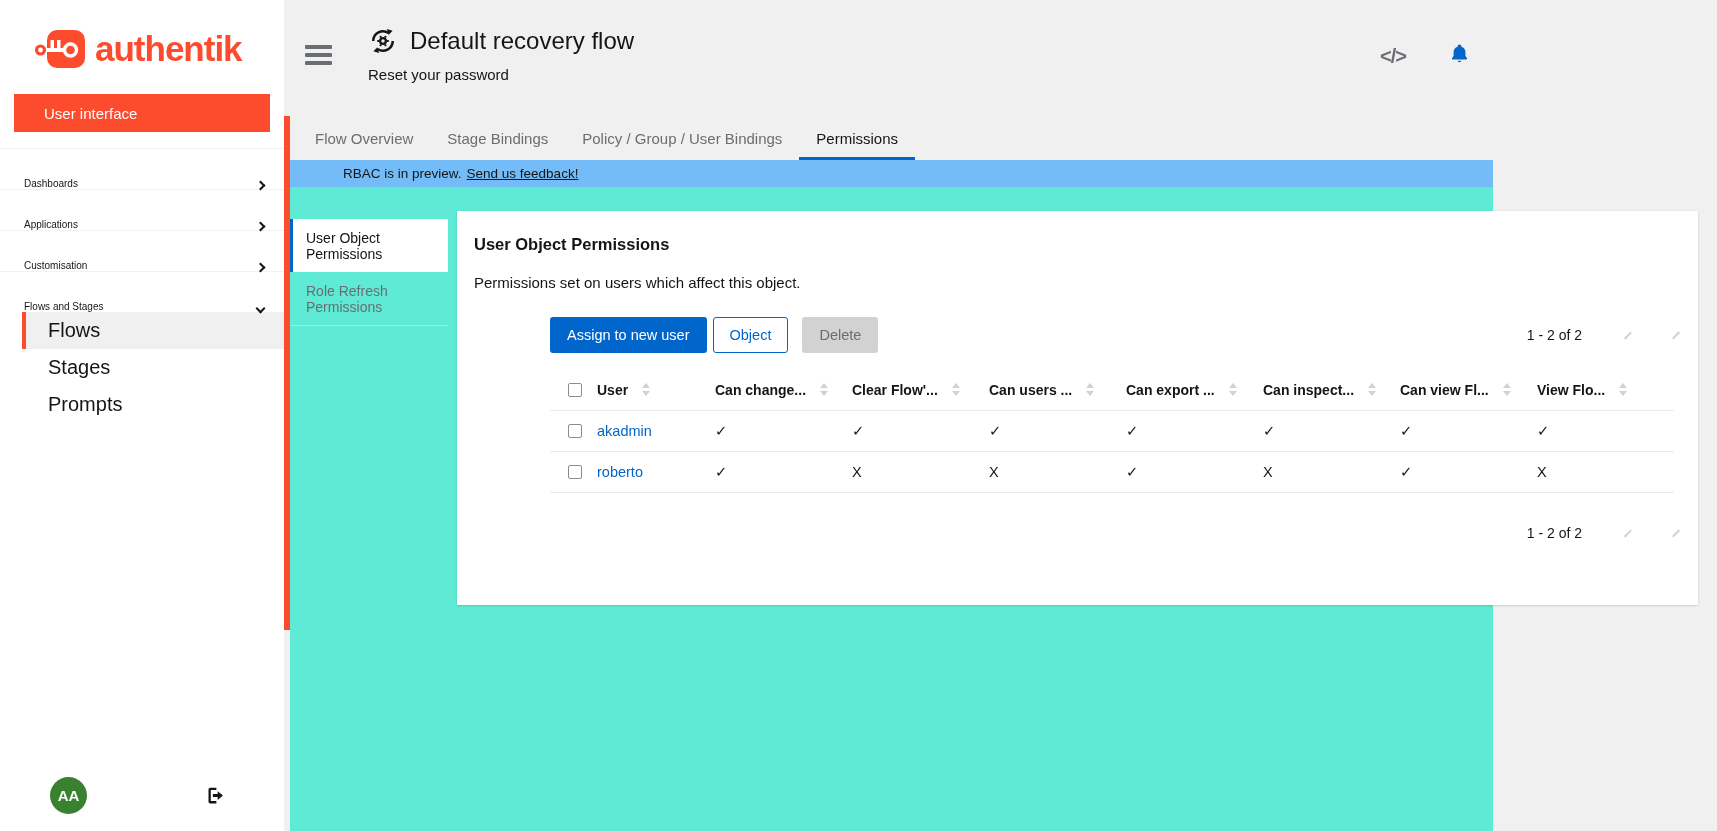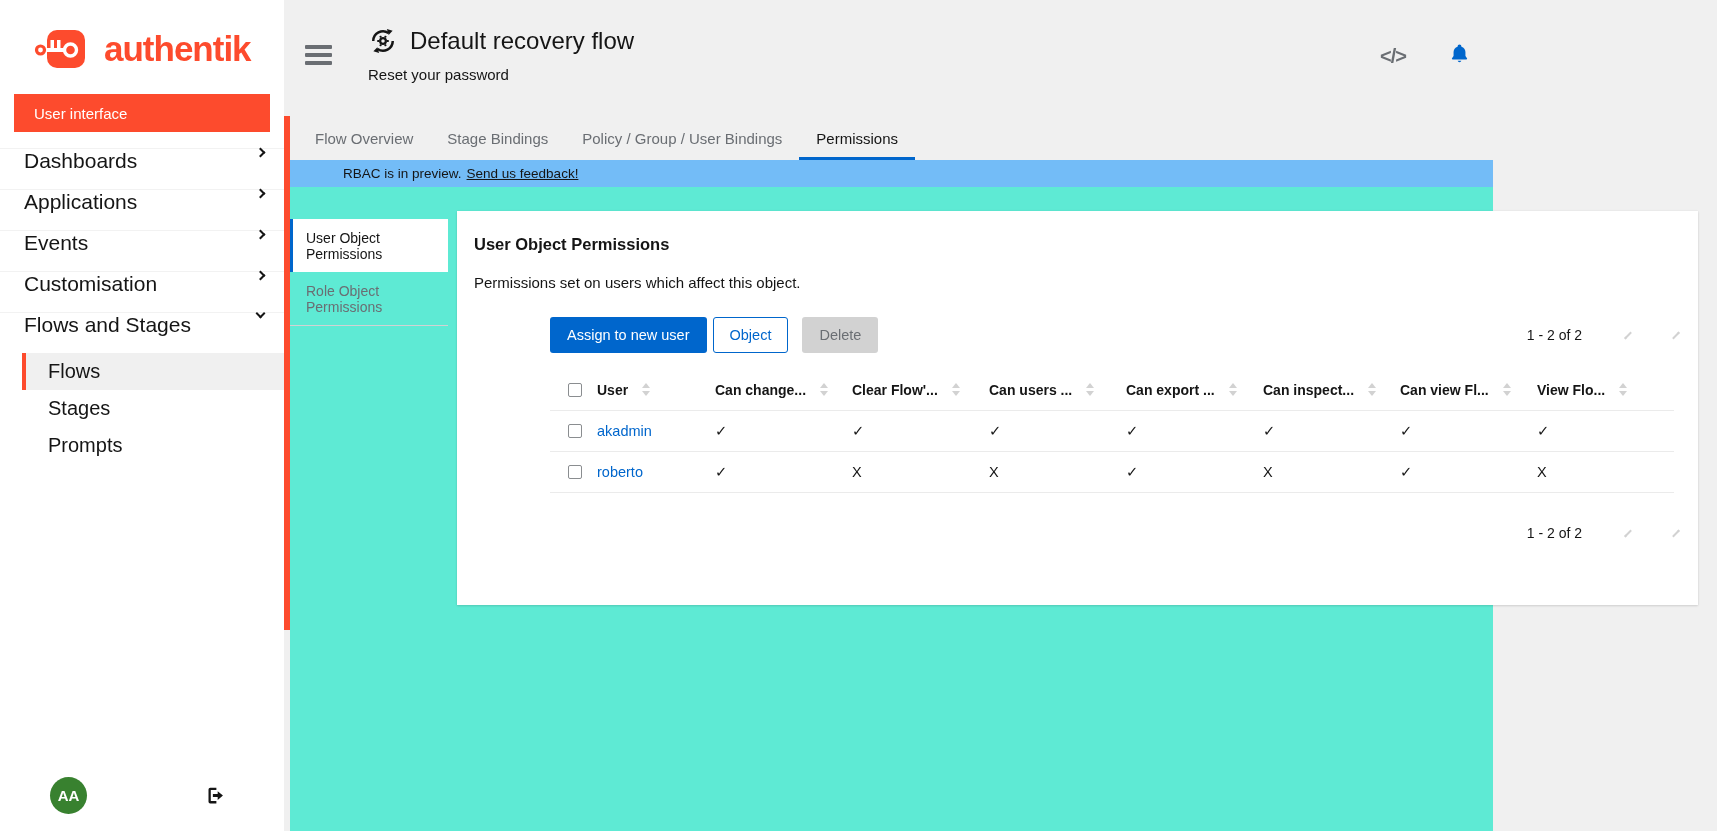--- a/index.html
+++ b/index.html
@@ -2,26 +2,26 @@
 <html><head>
 <meta charset="utf-8">
 <style>
   * { margin:0; padding:0; box-sizing:border-box; }
   html,body { width:1717px; height:831px; overflow:hidden; }
   body { font-family:"Liberation Sans", sans-serif; background:#f0f0f0; color:#151515; position:relative; }
 
   
   .sidebar { position:absolute; left:0; top:0; width:284px; height:831px; background:#ffffff; z-index:5; }
   .accent-line { position:absolute; left:284px; top:116px; width:6px; height:514px; background:#fd4b2d; z-index:6; }
-  .logo-row { display:flex; align-items:center; gap:16px; padding:26px 0 0 34px; }
+  .logo-row { display:flex; align-items:center; gap:7px; padding:26px 0 0 34px; }
   .wordmark { font-size:35px; font-weight:bold; color:#fd4b2d; letter-spacing:-1px; }
-  .active-top-item { margin:22px 14px 0 14px; height:38px; background:#fd4b2d; color:#fff; font-size:15px; display:flex; align-items:center; padding-left:20px; }
+  .active-top-item { margin:22px 14px 0 14px; height:38px; background:#fd4b2d; color:#fff; font-size:15px; display:flex; align-items:center; padding-left:30px; }
   .nav { margin-top:16px; }
   .nav-group { border-top:1px solid #f2f2f2; }
-  .nav-item { height:40px; display:flex; align-items:flex-start; justify-content:space-between; padding:0 20px 0 24px; font-size:21px; cursor:pointer; }
+  .nav-item { height:40px; display:flex; align-items:flex-end; justify-content:space-between; padding:0 20px 0 24px; font-size:10px; cursor:pointer; }
   .nav-child { height:37px; display:flex; align-items:center; font-size:20px; padding-left:22px; margin-left:22px; border-left:4px solid transparent; cursor:pointer; }
   .nav-child.selected { background:#f0f0f0; border-left-color:#fd4b2d; }
   .children { padding-bottom:10px; }
   .schev { width:7px; height:7px; border-right:2px solid #151515; border-bottom:2px solid #151515; display:inline-block; }
   .schev.right { transform:rotate(-45deg); }
   .schev.down  { transform:rotate(45deg); margin-top:-3px; }
   .user-row { position:absolute; left:0; bottom:14px; width:284px; height:40px; }
   .avatar { position:absolute; left:50px; top:0; width:37px; height:37px; border-radius:50%; background:#38812f; color:#fff; font-size:15px; font-weight:bold; display:flex; align-items:center; justify-content:center; }
   .logout { position:absolute; left:205px; top:8px; cursor:pointer; }
 
@@ -104,26 +104,20 @@
   <div class="nav">
     <div class="nav-group">
       <div class="nav-item">
         <span>Dashboards</span>
         <span class="schev right"></span>
       </div>
     </div>
     <div class="nav-group">
       <div class="nav-item">
         <span>Applications</span>
-        <span class="schev right"></span>
-      </div>
-    </div>
-    <div class="nav-group">
-      <div class="nav-item">
-        <span>Events</span>
         <span class="schev right"></span>
       </div>
     </div>
     <div class="nav-group">
       <div class="nav-item">
         <span>Customisation</span>
         <span class="schev right"></span>
       </div>
     </div>
     <div class="nav-group">
@@ -200,21 +194,21 @@
 
   <div class="banner">
     <span>RBAC is in preview.</span>
     <a href="#">Send us feedback!</a>
   </div>
 
   <div class="content">
 
     <div class="subtabs">
       <div class="subtab active">User Object Permissions</div>
-      <div class="subtab inactive">Role Object Permissions</div>
+      <div class="subtab inactive">Role Refresh Permissions</div>
     </div>
 
     <div class="card">
       <div class="card-title">User Object Permissions</div>
       <div class="card-desc">Permissions set on users which affect this object.</div>
 
       <div class="table-section">
         <div class="toolbar">
           <button class="btn primary">Assign to new user</button>
           <button class="btn secondary">Object</button>

